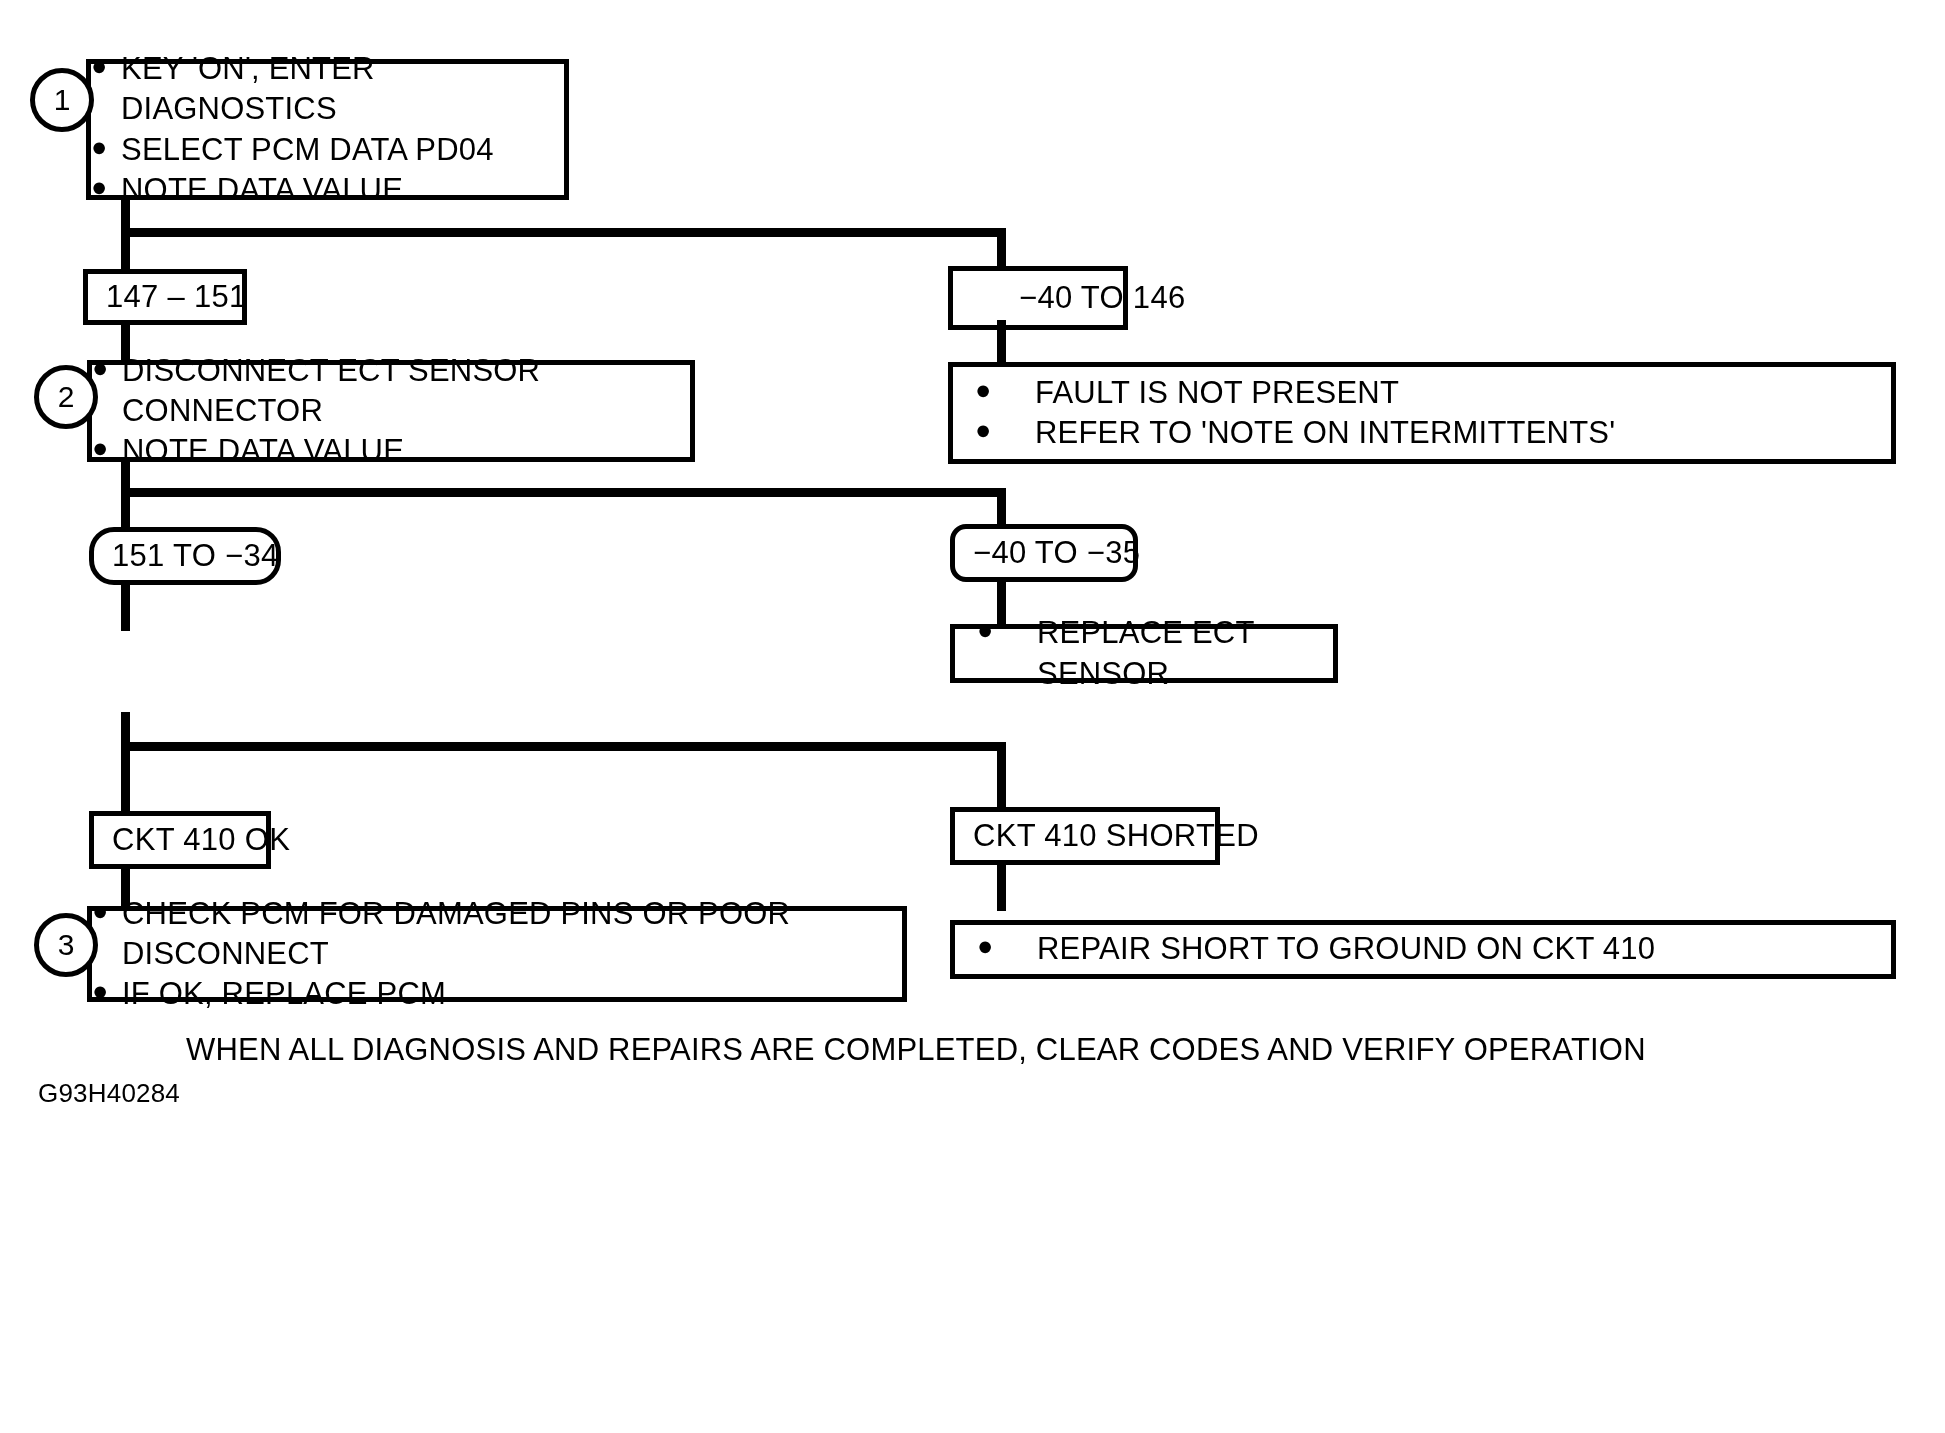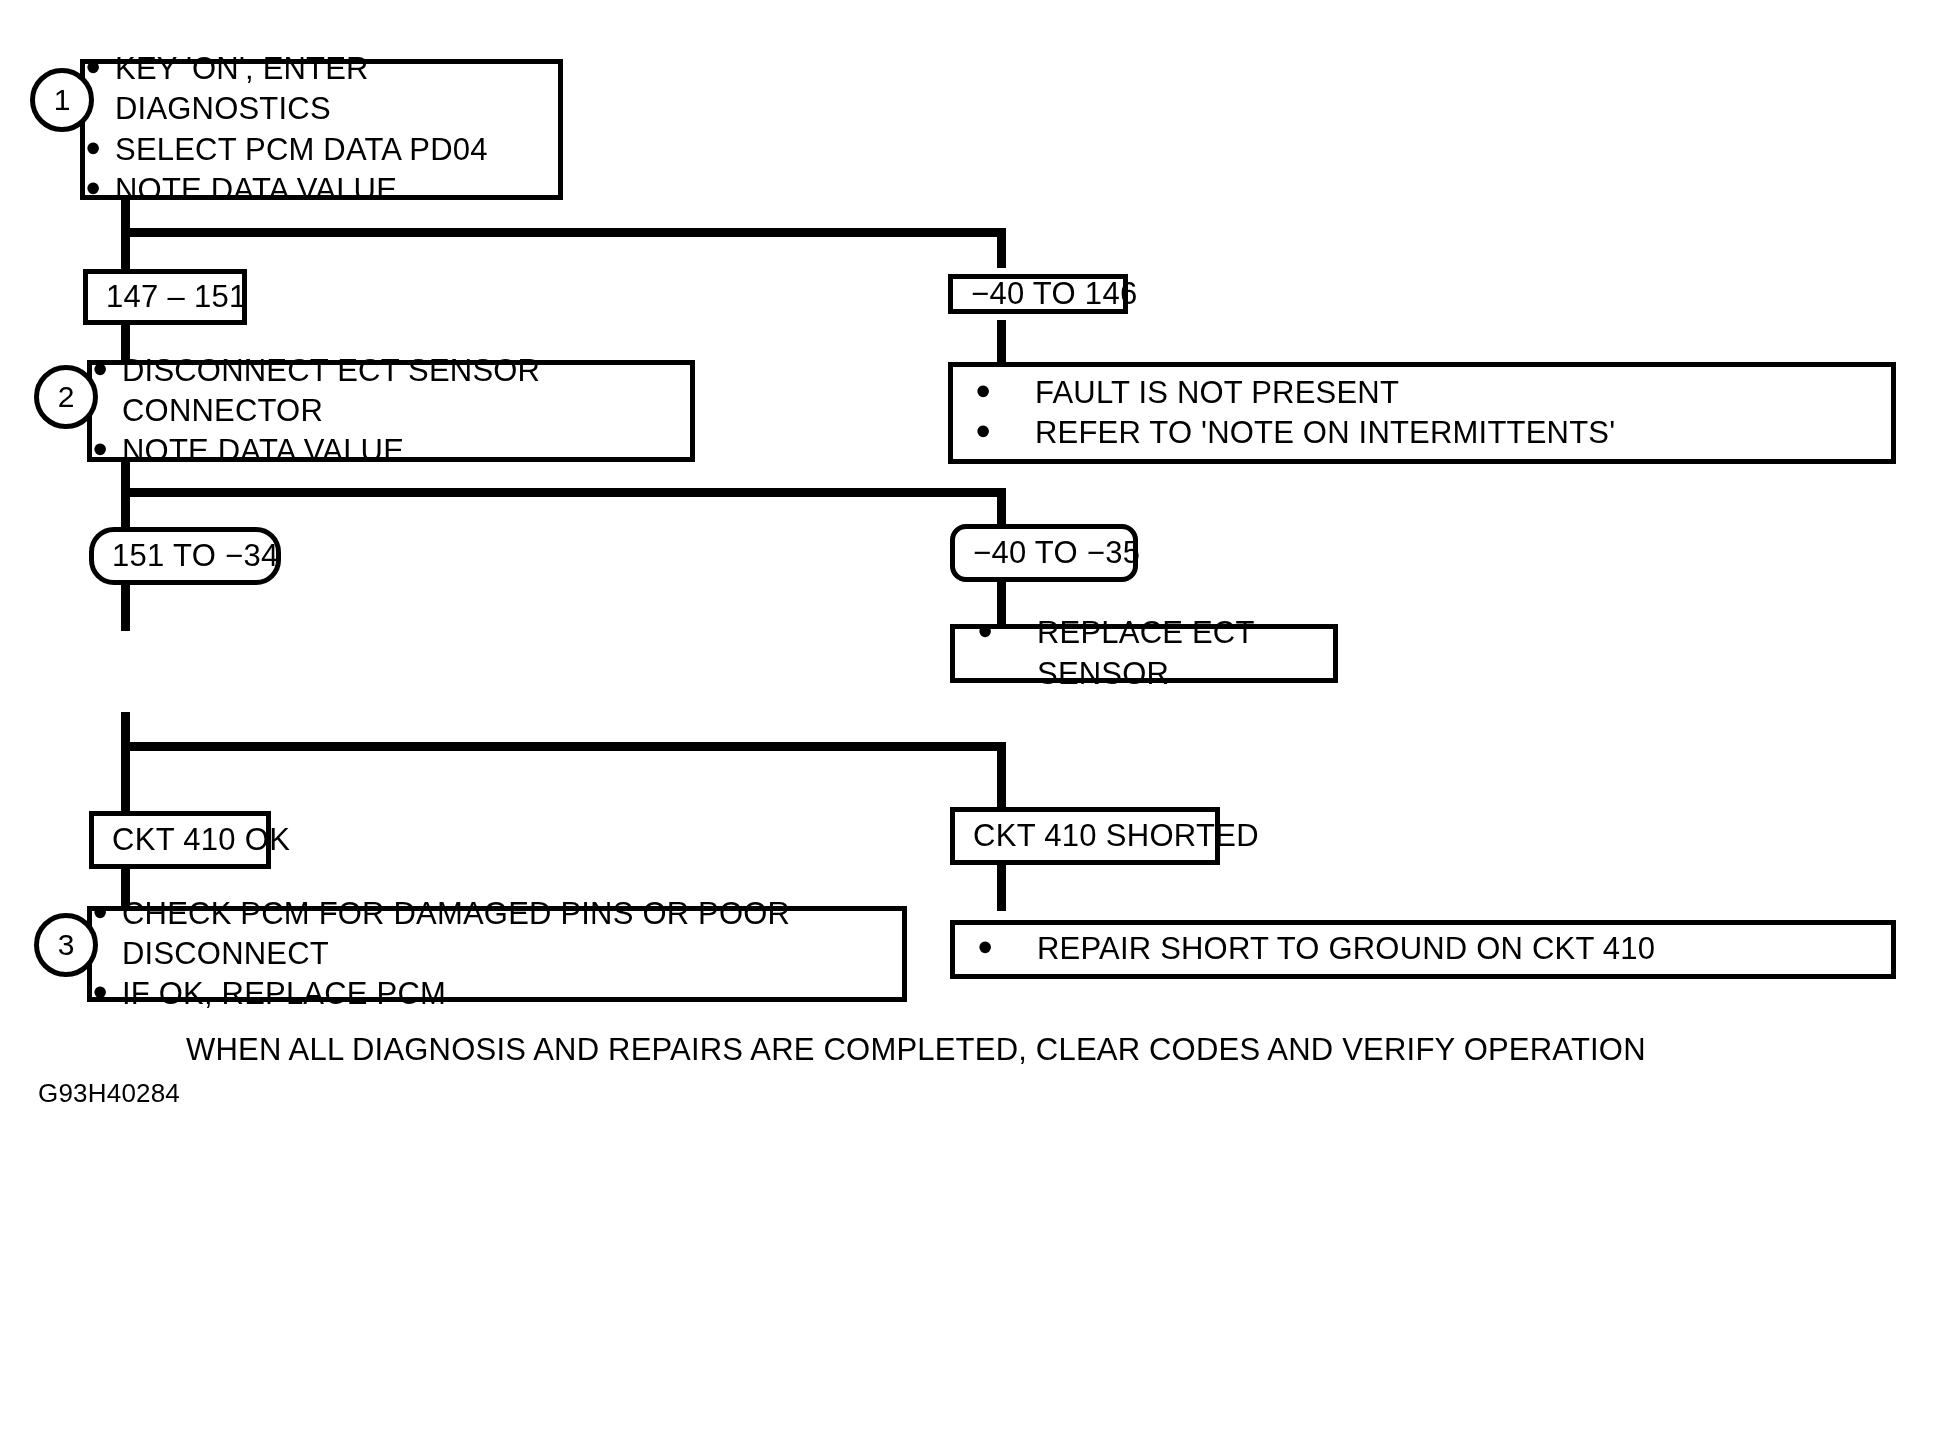--- a/index.html
+++ b/index.html
@@ -108,21 +108,21 @@
 </style>
 </head>
 <body>
 
 <div id="page">
 
   <div class="step-circle" style="left:30px; top:68px;">
     <span>1</span>
   </div>
 
-  <div class="box" style="left:80px; top:59px; width:483px; height:141px; padding:14px 0 14px 0;">
+  <div class="box" style="left:86px; top:59px; width:483px; height:141px; padding:14px 0 14px 0;">
     <ul class="bullets">
       <li class="bullet-row">
         <span class="bullet-dot"></span>
         <span class="bullet-text">KEY 'ON', ENTER DIAGNOSTICS</span>
       </li>
       <li class="bullet-row">
         <span class="bullet-dot"></span>
         <span class="bullet-text">SELECT PCM DATA PD04</span>
       </li>
       <li class="bullet-row">
@@ -134,21 +134,21 @@
 
   <div class="line" style="left:121px; top:200px; width:9px; height:33px;"></div>
   <div class="line" style="left:121px; top:228px; width:885px; height:9px;"></div>
   <div class="line" style="left:121px; top:228px; width:9px; height:42px;"></div>
   <div class="line" style="left:997px; top:228px; width:9px; height:40px;"></div>
 
   <div class="box label-box" style="left:83px; top:269px; width:164px; height:56px;">
     <span class="label-text">147 – 151</span>
   </div>
 
-  <div class="box label-box" style="left:948px; top:274px; width:180px; height:40px;">
+  <div class="box label-box" style="left:948px; top:266px; width:180px; height:64px;padding-left:48px;">
     <span class="label-text">−40 TO 146</span>
   </div>
 
   <div class="line" style="left:121px; top:323px; width:9px; height:41px;"></div>
   <div class="line" style="left:997px; top:320px; width:9px; height:42px;"></div>
 
   <div class="step-circle" style="left:34px; top:365px;">
     <span>2</span>
   </div>
 

